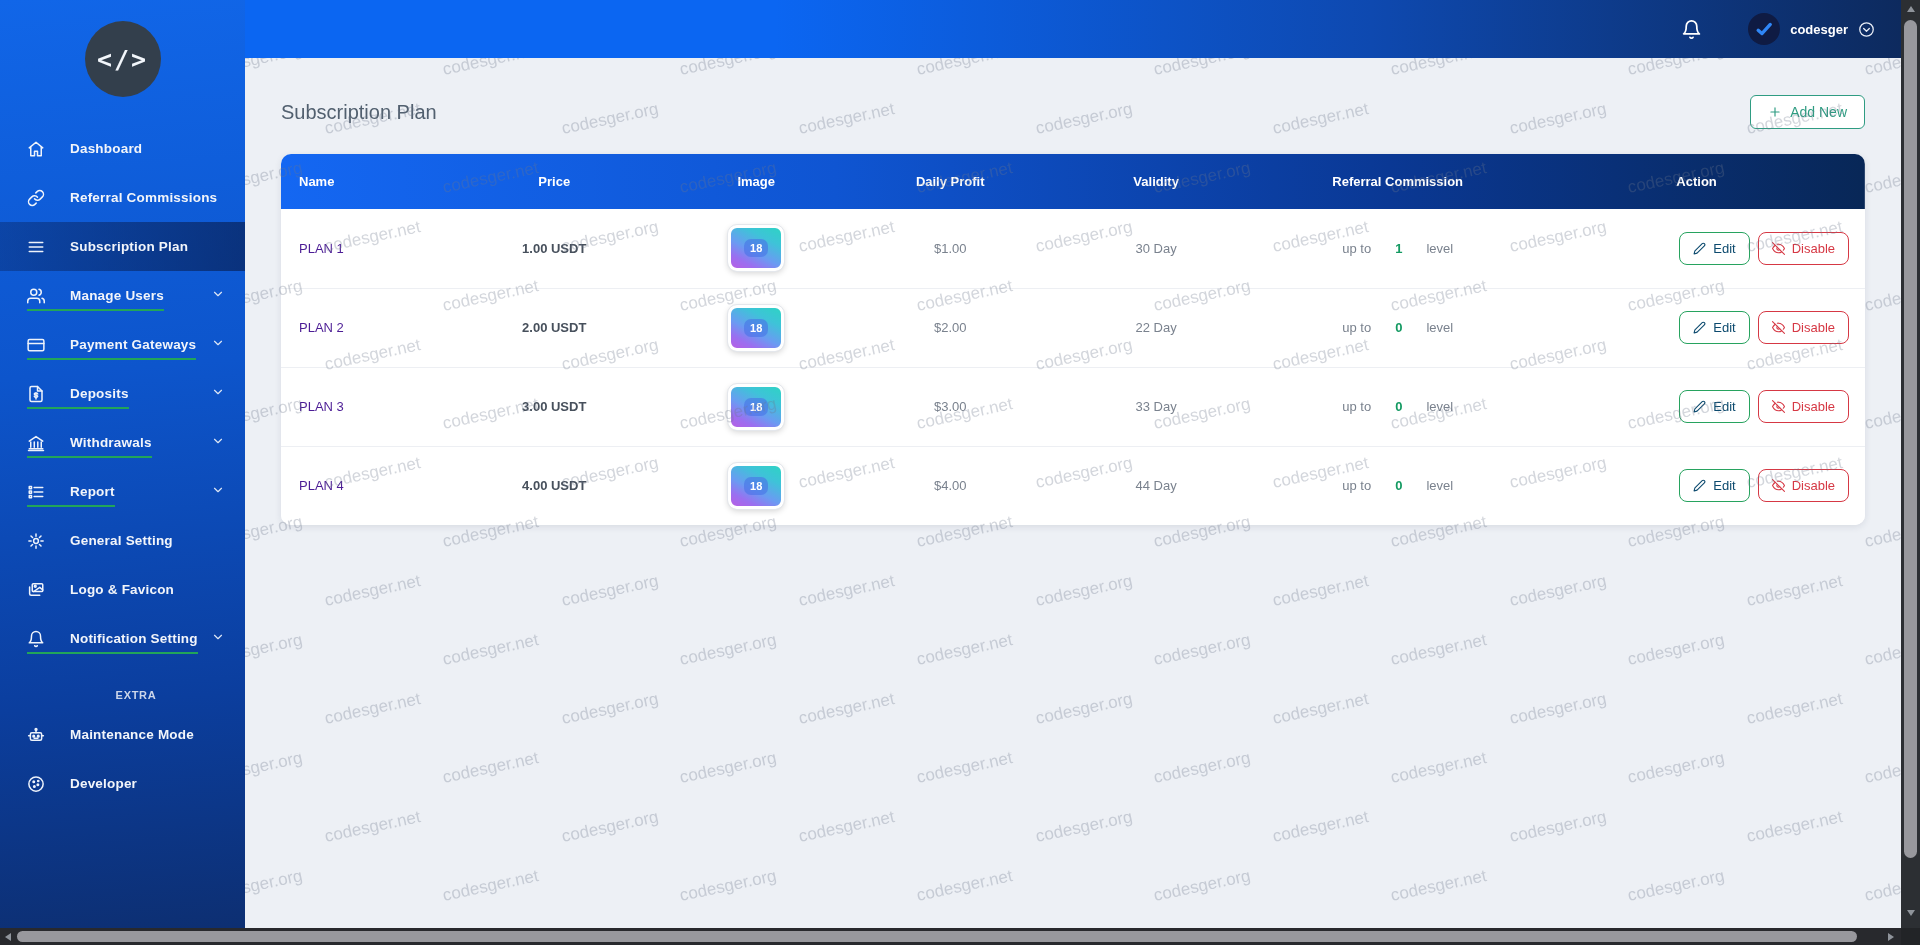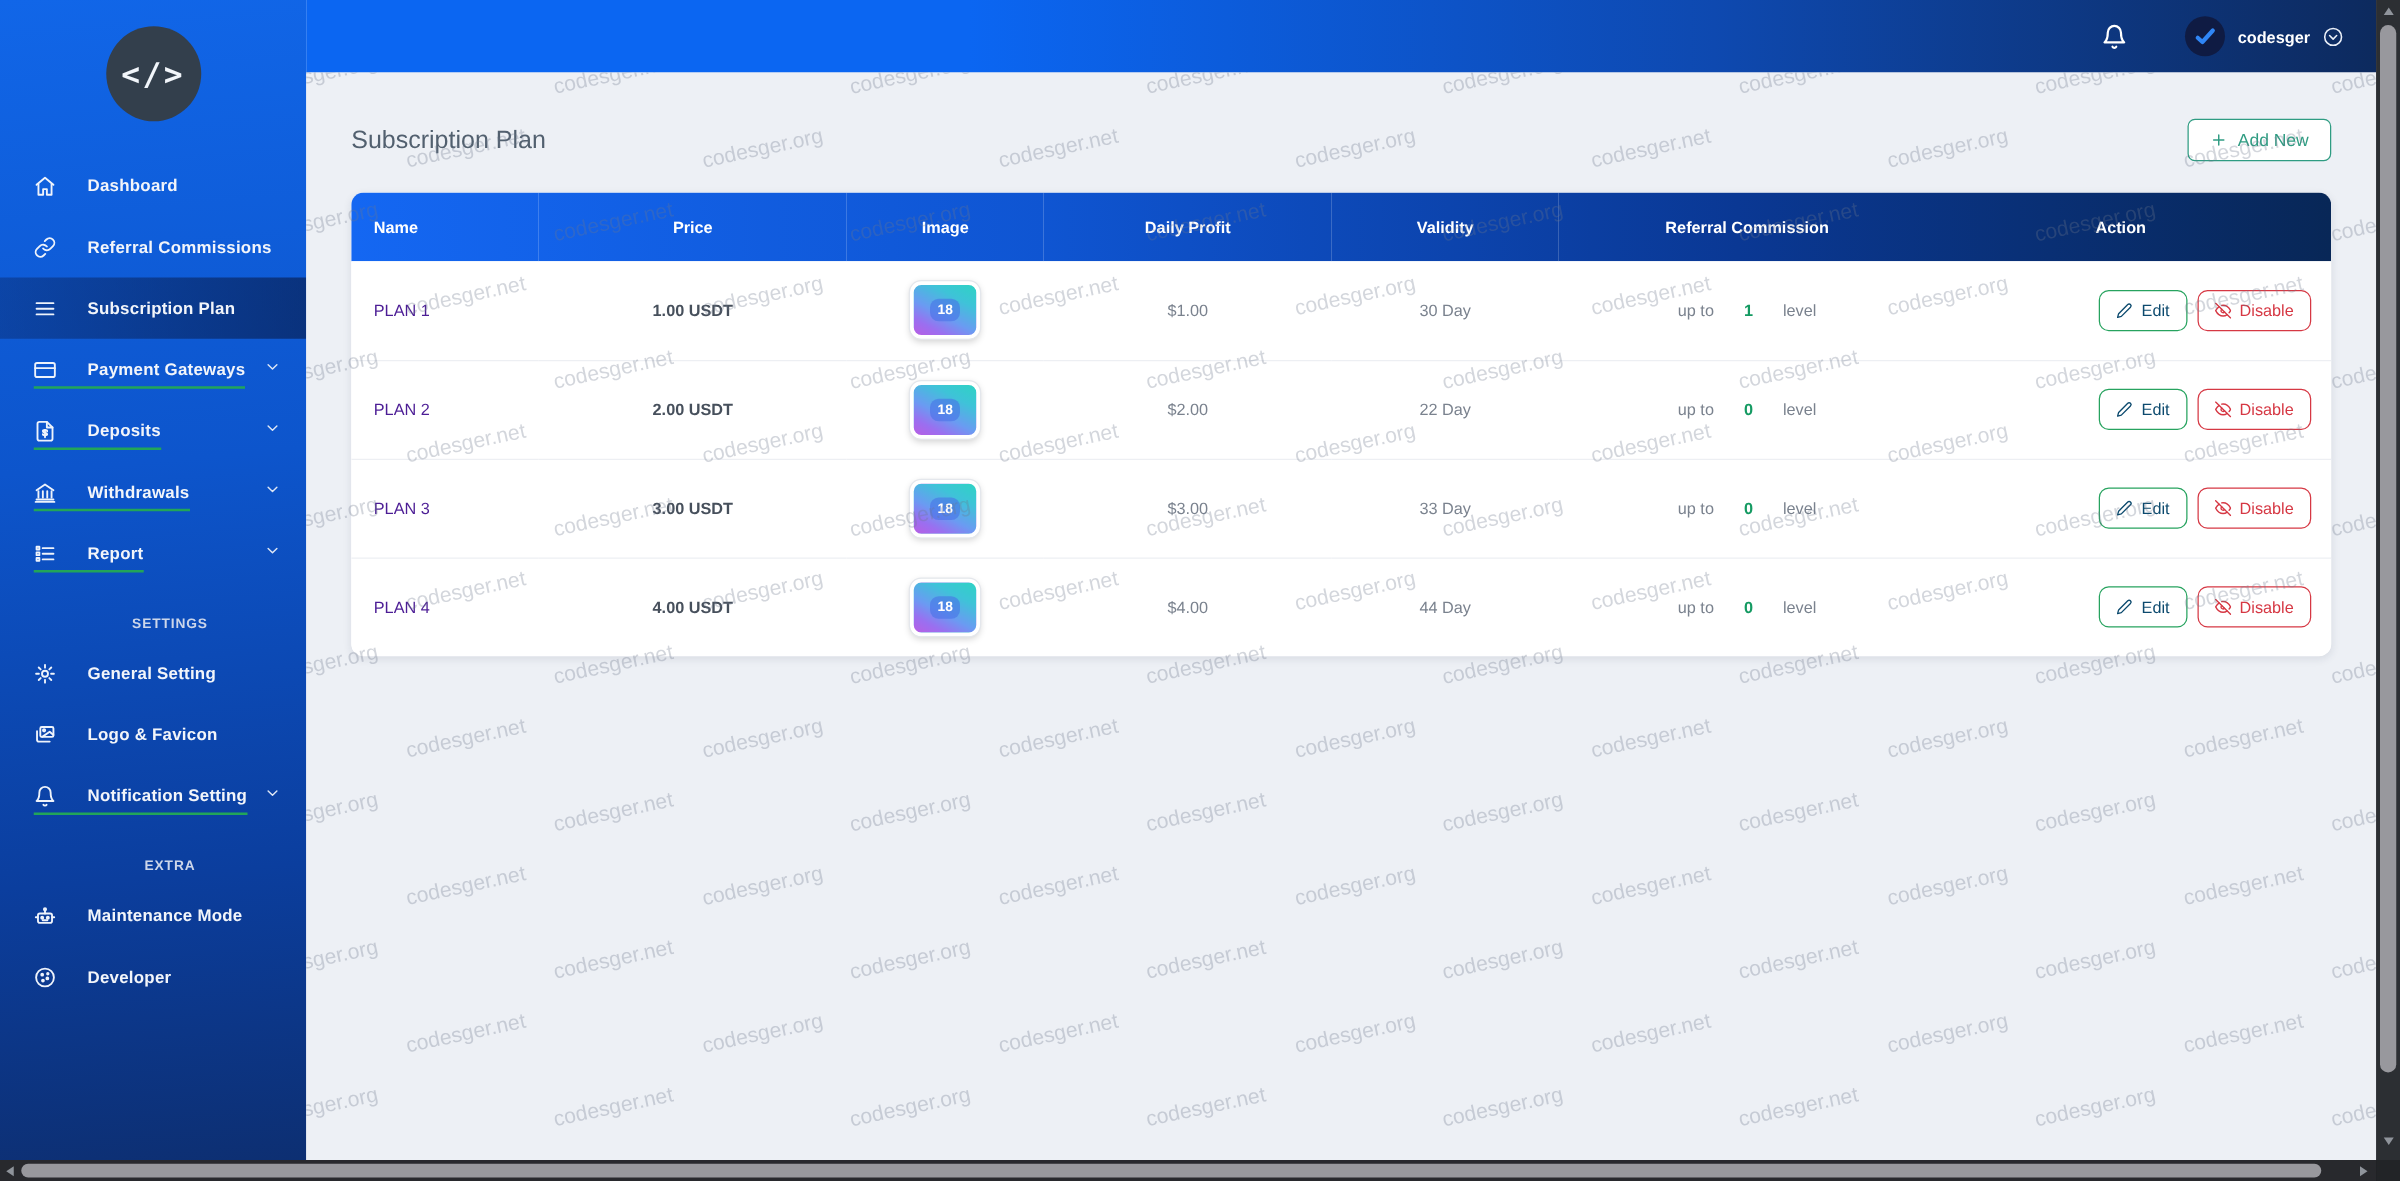--- a/index.html
+++ b/index.html
@@ -153,20 +153,36 @@
                 <line x1="3" y1="18" x2="21" y2="18"></line>
               </svg>
             </span>
             <span class="nav-label">Subscription Plan</span>
           </span>
         </div>
         <div class="nav-item">
           <span class="nav-main underline">
             <span class="nav-icon">
               <svg viewBox="0 0 24 24" fill="none" stroke="currentColor" stroke-width="2" stroke-linecap="round" stroke-linejoin="round">
+                <path d="M17 21v-2a4 4 0 0 0-4-4H5a4 4 0 0 0-4 4v2"></path>
+                <circle cx="9" cy="7" r="4"></circle>
+                <path d="M23 21v-2a4 4 0 0 0-3-3.87"></path>
+                <path d="M16 3.13a4 4 0 0 1 0 7.75"></path>
+              </svg>
+            </span>
+            <span class="nav-label">Manage Users</span>
+          </span>
+          <span class="nav-chevron"><svg viewBox="0 0 24 24" fill="none" stroke="currentColor" stroke-width="2" stroke-linecap="round" stroke-linejoin="round">
+              <polyline points="6 9 12 15 18 9"></polyline>
+            </svg></span>
+        </div>
+        <div class="nav-item">
+          <span class="nav-main underline">
+            <span class="nav-icon">
+              <svg viewBox="0 0 24 24" fill="none" stroke="currentColor" stroke-width="2" stroke-linecap="round" stroke-linejoin="round">
                 <rect x="1.5" y="4.5" width="21" height="15" rx="2"></rect>
                 <line x1="1.5" y1="10" x2="22.5" y2="10"></line>
               </svg>
             </span>
             <span class="nav-label">Payment Gateways</span>
           </span>
           <span class="nav-chevron"><svg viewBox="0 0 24 24" fill="none" stroke="currentColor" stroke-width="2" stroke-linecap="round" stroke-linejoin="round">
               <polyline points="6 9 12 15 18 9"></polyline>
             </svg></span>
         </div>
@@ -216,21 +232,20 @@
                 <line x1="9.5" y1="12" x2="21" y2="12"></line>
                 <line x1="9.5" y1="18" x2="21" y2="18"></line>
               </svg>
             </span>
             <span class="nav-label">Report</span>
           </span>
           <span class="nav-chevron"><svg viewBox="0 0 24 24" fill="none" stroke="currentColor" stroke-width="2" stroke-linecap="round" stroke-linejoin="round">
               <polyline points="6 9 12 15 18 9"></polyline>
             </svg></span>
         </div>
-        <div class="nav-section">SETTINGS</div>
         <div class="nav-item">
           <span class="nav-main">
             <span class="nav-icon">
               <svg viewBox="0 0 24 24" fill="none" stroke="currentColor" stroke-width="2" stroke-linecap="round" stroke-linejoin="round">
                 <circle cx="12" cy="12" r="3.2"></circle>
                 <path d="M12 2.5v3M12 18.5v3M2.5 12h3M18.5 12h3M5.3 5.3l2.1 2.1M16.6 16.6l2.1 2.1M18.7 5.3l-2.1 2.1M7.4 16.6l-2.1 2.1"></path>
               </svg>
             </span>
             <span class="nav-label">General Setting</span>
           </span>

